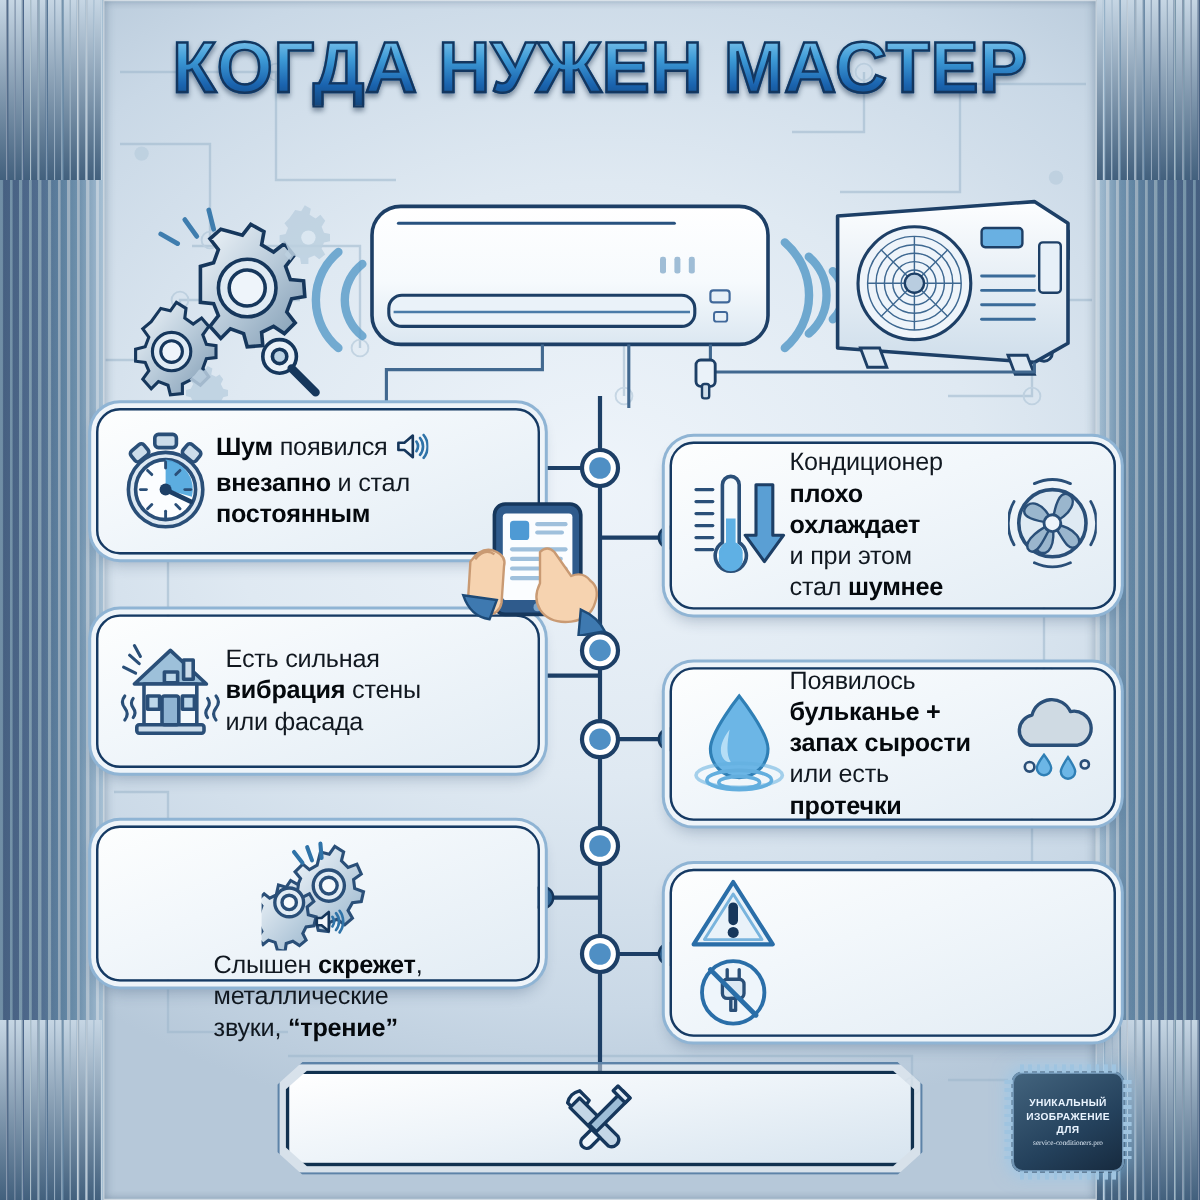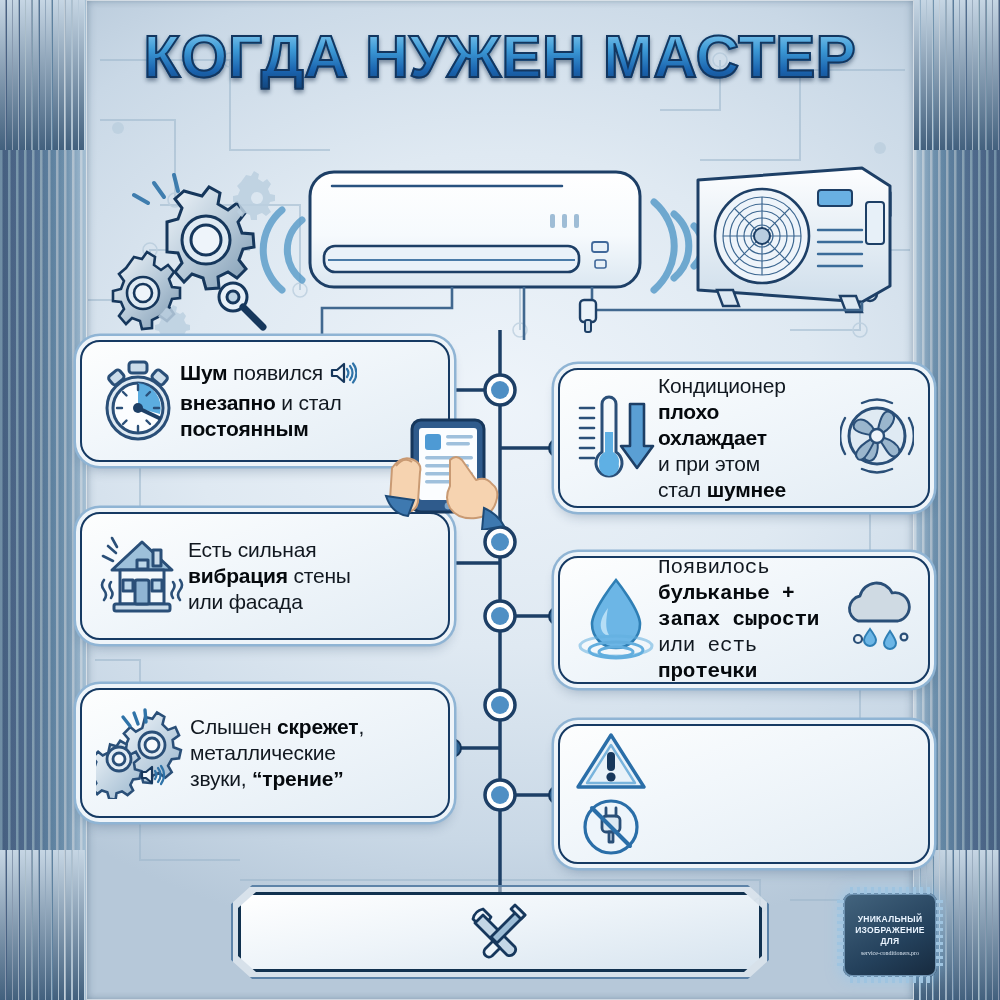--- a/index.html
+++ b/index.html
@@ -86,23 +86,23 @@
     flex:1 1 auto;color:#111820;font-size:21px;line-height:1.23;
     letter-spacing:-.2px;
   }
   .card .txt b{font-weight:bold;color:#05090d;}
   .card.right-side .txt{text-align:left;}
   .card .ico-r{flex:0 0 auto;margin-left:4px;}
 
   
   #card1{left:80px;top:340px;width:370px;height:122px;}
   #card2{left:80px;top:512px;width:370px;height:128px;}
-  #card3{left:80px;top:688px;width:370px;height:130px;}
+  #card3{left:80px;top:688px;width:370px;height:130px;flex-direction:column;}
   #card4{left:558px;top:368px;width:372px;height:140px;}
-  #card5{left:558px;top:556px;width:372px;height:128px;font-family:Liberation Mono, monospace;}
+  #card5{left:558px;top:556px;width:372px;height:128px;}
   #card6{left:558px;top:724px;width:372px;height:140px;}
 
   #card1 .txt{font-size:21px;}
   #card4 .txt,#card5 .txt,#card6 .txt{font-size:21px;}
 
   
   .tablet{position:absolute;left:372px;top:412px;width:176px;height:118px;z-index:10;}
 
   
   .footer-banner{

